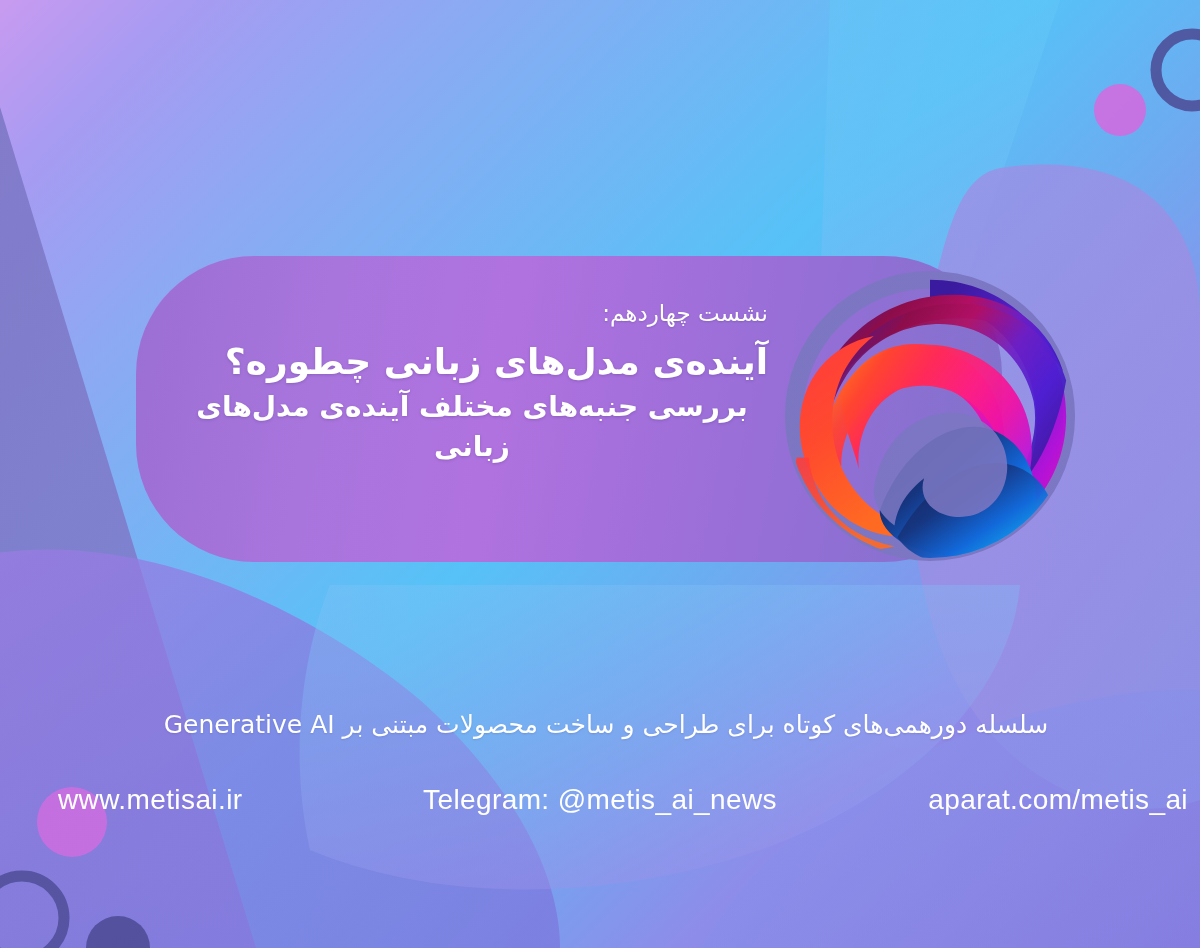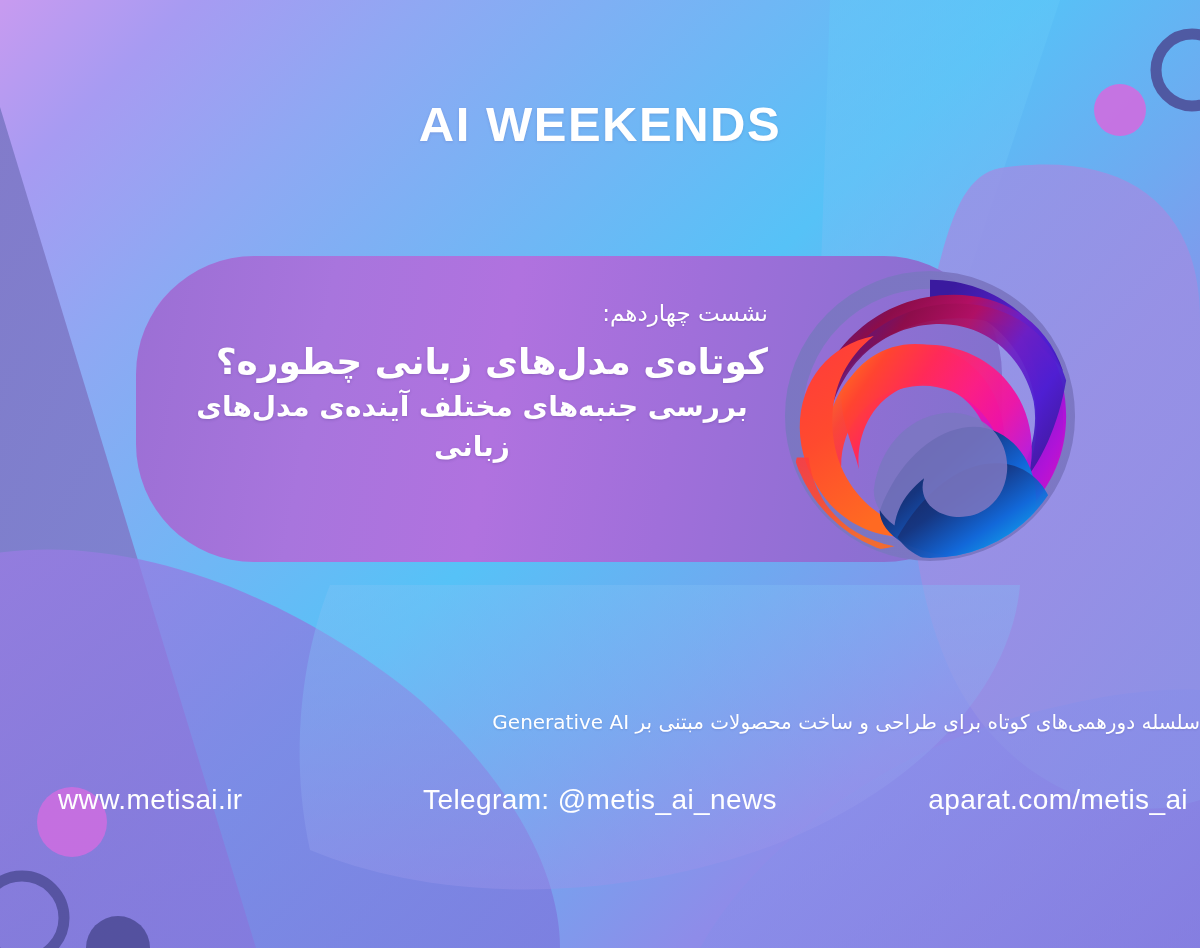--- a/index.html
+++ b/index.html
@@ -101,22 +101,23 @@
     left:782px; top:268px;
     width:296px; height:296px;
     z-index:4;
   }
   .logo svg{ width:100%; height:100%; display:block; }
 
   
   .tagline{
     position:absolute;
     top:710px; left:12px; right:0;
+    text-align:center;
     direction:rtl;
-    font-size:20px;
+    font-size:25px;
     color:#ffffff;
     font-family:"DejaVu Sans", sans-serif;
     text-shadow:0 1px 2px rgba(60,60,140,.18);
     z-index:6;
   }
 
   
   .footer{
     position:absolute;
     bottom:132px; left:0; right:0;
@@ -191,21 +192,20 @@
 
       <circle cx="1192" cy="70" r="36" fill="none" stroke="#4b4a94" stroke-width="11" opacity="0.85"></circle>
       <circle cx="1120" cy="110" r="26" fill="#cf6de0" opacity="0.9"></circle>
 
       <circle cx="72" cy="822" r="35" fill="#cf6de0" opacity="0.85"></circle>
       <circle cx="22" cy="918" r="42" fill="none" stroke="#4b4a94" stroke-width="11" opacity="0.8"></circle>
       <circle cx="118" cy="948" r="32" fill="#4b4a94" opacity="0.85"></circle>
     </svg>
   </div>
 
-  <div class="headline">AI WEEKENDS</div>
 
   <div class="pill"></div>
 
   <div class="logo">
     <svg viewBox="0 0 200 200" aria-hidden="true">
       <defs>
         <linearGradient id="lgRing" x1="0" y1="0" x2="1" y2="1">
           <stop offset="0%" stop-color="#7b76c2"></stop>
           <stop offset="100%" stop-color="#7b76c2"></stop>
         </linearGradient>
@@ -288,21 +288,21 @@
 
         <path d="M 62 150 C 66 118 90 96 118 98 C 140 100 154 118 152 138
                  C 150 158 134 170 116 168 C 100 166 92 154 96 142
                  C 86 150 78 160 76 174 C 68 168 62 160 62 150 Z" fill="#7b76c2" opacity="0.88"></path>
       </g>
     </svg>
   </div>
 
   <div class="pill-text">
     <div class="eyebrow">نشست چهاردهم:</div>
-    <div class="pill-title">کوتاه‌ی مدل‌های زبانی چطوره؟</div>
+    <div class="pill-title">آینده‌ی مدل‌های زبانی چطوره؟</div>
     <div class="pill-sub">بررسی جنبه‌های مختلف آینده‌ی مدل‌های زبانی</div>
   </div>
 
   <div class="tagline">سلسله دورهمی‌های کوتاه برای طراحی و ساخت محصولات مبتنی بر Generative AI</div>
 
   <div class="footer">
     <span class="f-left">www.metisai.ir</span>
     <span class="f-mid">Telegram: @metis_ai_news</span>
     <span class="f-right">aparat.com/metis_ai</span>
   </div>

